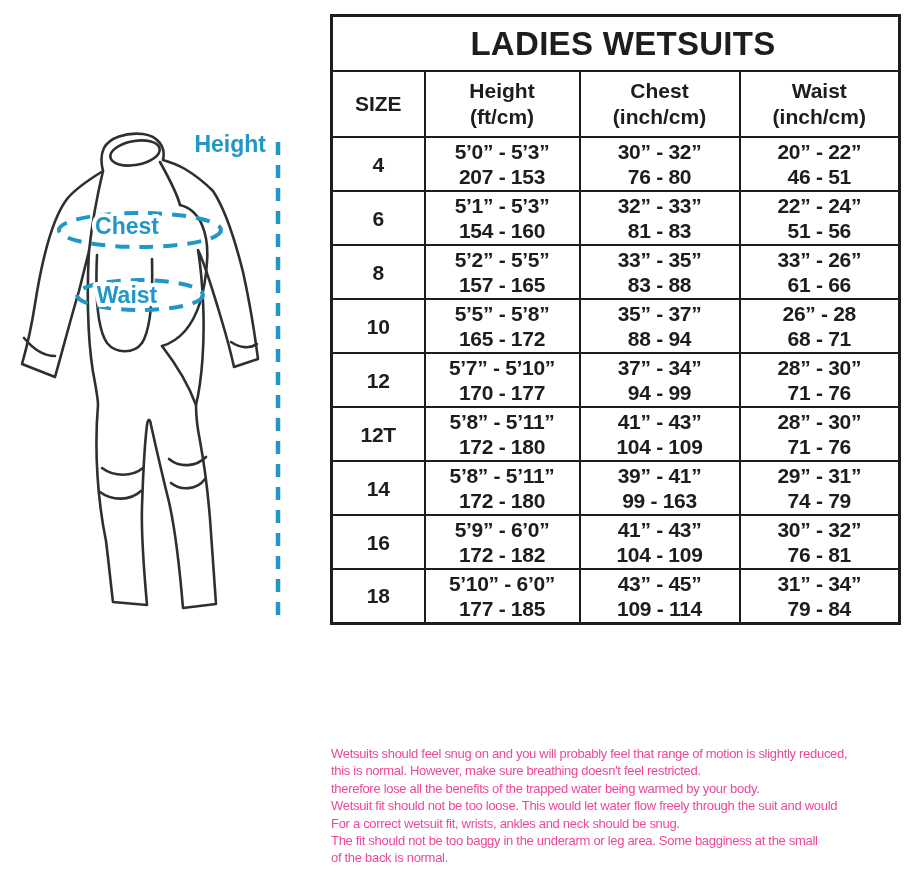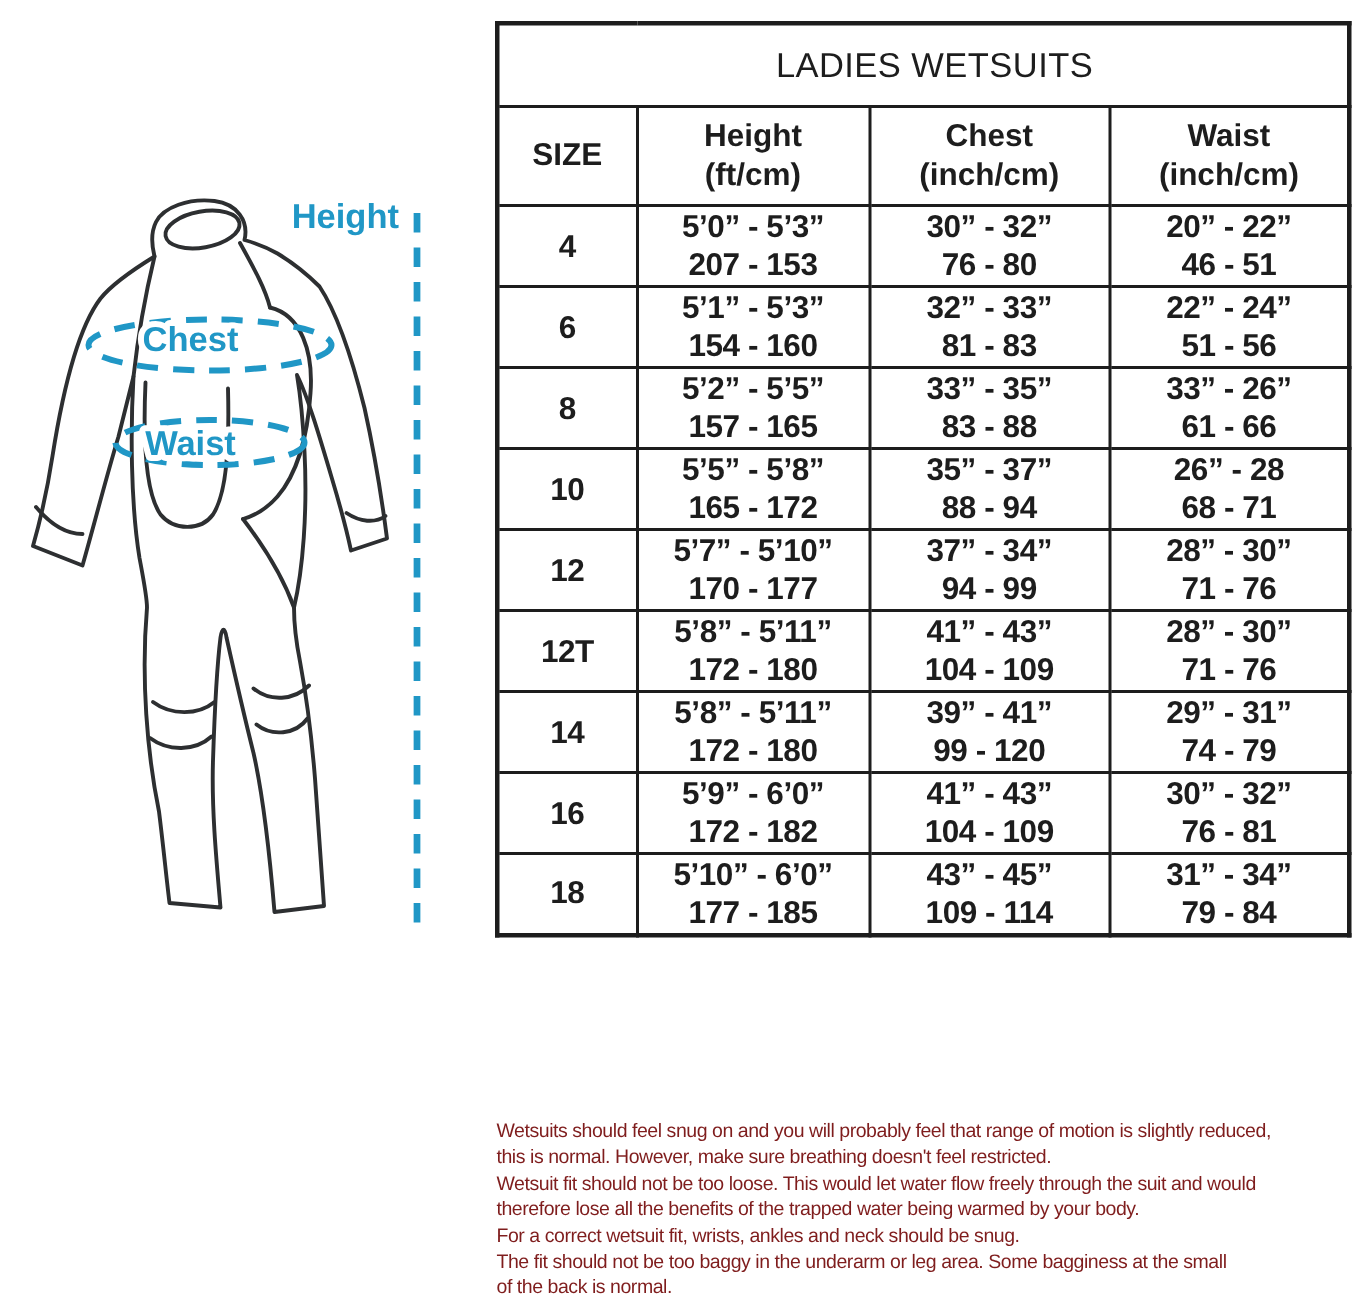--- a/index.html
+++ b/index.html
@@ -28,35 +28,35 @@
   table.size-table {
     border-collapse:collapse; table-layout:fixed;
     width:568px; border:3px solid #1d1d1d; background:#fff;
   }
   table.size-table th, table.size-table td {
     border:2px solid #1d1d1d; padding:0;
     text-align:center; vertical-align:middle; color:#1d1d1d;
   }
   .title-cell {
     height:53px; text-align:left; padding-left:15px !important;
-    font-size:23px; font-weight:normal; letter-spacing:0.3px;
+    font-size:33px; font-weight:bold; letter-spacing:0.3px;
   }
   .head-row th { height:64px; font-size:21px; font-weight:bold; line-height:26px; }
   .data-row { height:54px; }
   .data-row td { font-size:21px; font-weight:bold; line-height:25px; letter-spacing:-0.3px; }
   .size-col { width:93px; }
   .height-col { width:155px; }
   .chest-col { width:160px; }
   .waist-col { width:160px; }
 
   
   .footer-note {
     position:absolute; left:331px; top:745px; width:577px;
     font-size:13px; line-height:17.4px; letter-spacing:-0.3px;
-    color:#7f1d1d; white-space:nowrap;
+    color:#ec4899; white-space:nowrap;
   }
 </style>
 </head>
 <body>
 
 <div class="figure-wrap">
   <svg width="330" height="745" viewBox="0 0 330 745">
 
     <g>
       <path class="suit-fill" d="
@@ -238,21 +238,21 @@
           </td>
     </tr>
     <tr class="data-row">
       <td>14</td>
       <td>
             <div>5’8” - 5’11”</div>
             <div>172 - 180</div>
           </td>
       <td>
             <div>39” - 41”</div>
-            <div>99 - 120</div>
+            <div>99 - 163</div>
           </td>
       <td>
             <div>29” - 31”</div>
             <div>74 - 79</div>
           </td>
     </tr>
     <tr class="data-row">
       <td>16</td>
       <td>
             <div>5’9” - 6’0”</div>
@@ -282,18 +282,18 @@
             <div>79 - 84</div>
           </td>
     </tr>
   </tbody>
     </table>
 </div>
 
 <div class="footer-note">
   <div>Wetsuits should feel snug on and you will probably feel that range of motion is slightly reduced,</div>
   <div>this is normal. However, make sure breathing doesn't feel restricted.</div>
+  <div>therefore lose all the benefits of the trapped water being warmed by your body.</div>
   <div>Wetsuit fit should not be too loose. This would let water flow freely through the suit and would</div>
-  <div>therefore lose all the benefits of the trapped water being warmed by your body.</div>
   <div>For a correct wetsuit fit, wrists, ankles and neck should be snug.</div>
   <div>The fit should not be too baggy in the underarm or leg area. Some bagginess at the small</div>
   <div>of the back is normal.</div>
 </div>
 
 </body></html>

